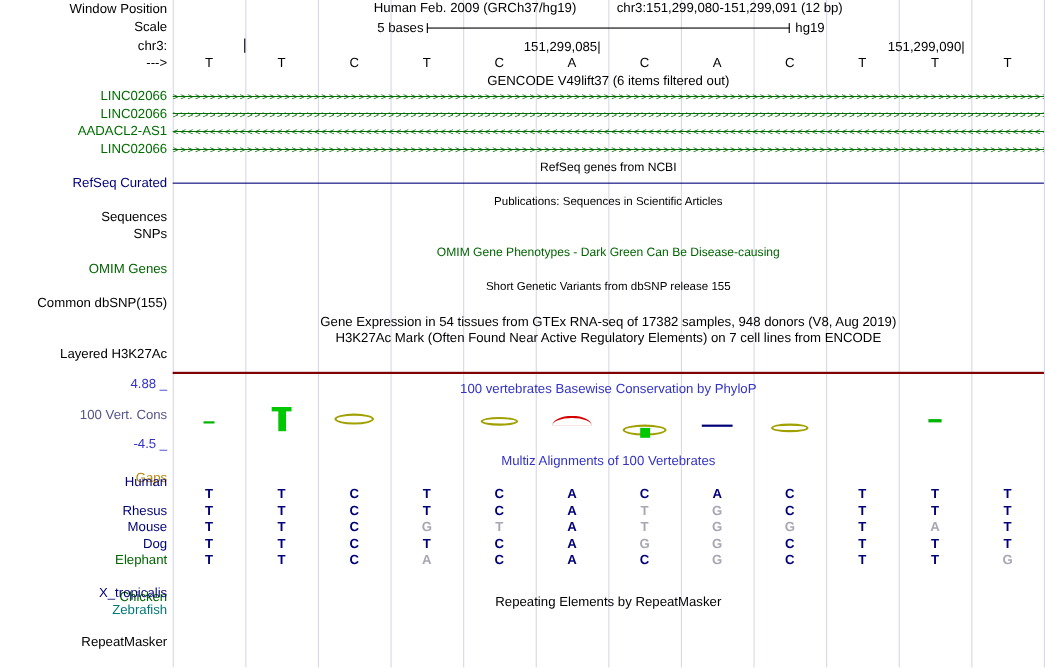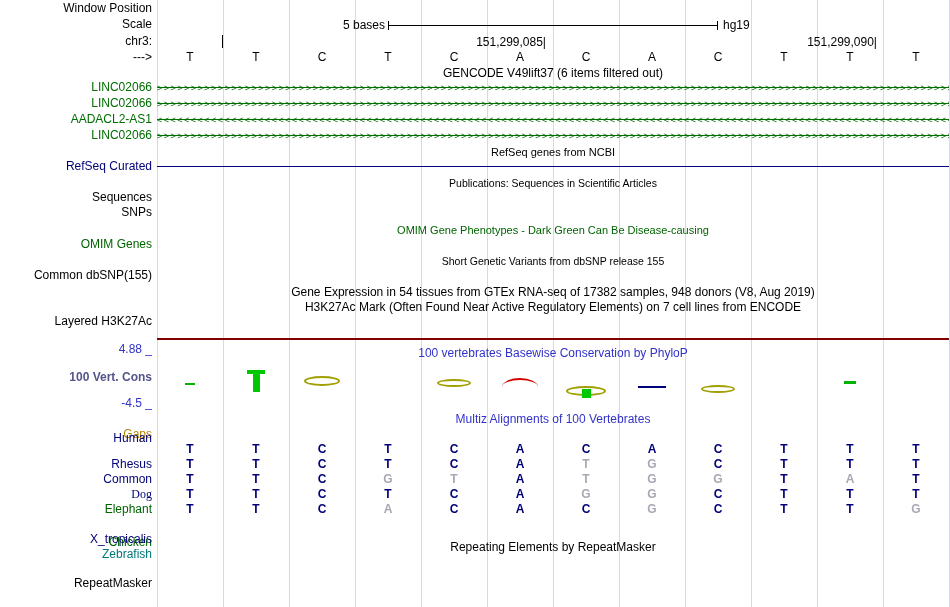--- a/index.html
+++ b/index.html
@@ -9,21 +9,21 @@
   .gridline { position: absolute; top: 0; width: 1px; height: 607px; background: #d8d8e8; }
   .abs { position: absolute; white-space: nowrap; }
   .lbl { position: absolute; right: 798px; font-size: 12px; line-height: 13px; white-space: nowrap; color: #000; text-align: right; }
   .ctitle { position: absolute; left: 157px; width: 792px; text-align: center; font-size: 12px; line-height: 13px; color: #000; }
   .sm11 { font-size: 11px; }
   .sm10 { font-size: 10.5px; }
   .navy { color: #000078; }
   .green { color: #006e00; }
   .dgreen { color: #006400; }
   .blue { color: #3232c8; }
-  .slate { color: #55558c; font-weight: bold; }
+  .slate { color: #55558c; }
   .tan { color: #b8860b; }
   .rbase { position: absolute; width: 66px; text-align: center; font-size: 12px; color: #000; }
   .alnbase { position: absolute; width: 66px; text-align: center; font-size: 12px; font-weight: bold; }
   .generow { position: absolute; left: 157px; width: 792px; height: 10px; overflow: hidden;
              font-size: 9px; line-height: 10px; letter-spacing: 1.5px; white-space: nowrap; }
   .tick { position: absolute; width: 1px; background: #000; }
   .cmark { position: absolute; }
   .trackline { position: absolute; left: 157px; width: 792px; }
 </style>
 </head>
@@ -37,20 +37,25 @@
     <div class="gridline" style="left: 685px;"></div>
     <div class="gridline" style="left: 619px;"></div>
     <div class="gridline" style="left: 553px;"></div>
     <div class="gridline" style="left: 487px;"></div>
     <div class="gridline" style="left: 421px;"></div>
     <div class="gridline" style="left: 355px;"></div>
     <div class="gridline" style="left: 289px;"></div>
     <div class="gridline" style="left: 223px;"></div>
     <div class="gridline" style="left: 157px;"></div>
 
+  <div class="ctitle" style="top:1px">
+    <span>Human Feb. 2009 (GRCh37/hg19)</span>
+    <span style="display:inline-block;width:30px"></span>
+    <span>chr3:151,299,080-151,299,091 (12 bp)</span>
+  </div>
 
   <span class="abs" style="top:18px;right:565px;font-size:12px">5 bases</span>
   <div class="abs" style="left:388px;top:25px;width:330px;height:1px;background:#000"></div>
   <div class="tick" style="left:388px;top:21px;height:9px"></div>
   <div class="tick" style="left:717px;top:21px;height:9px"></div>
   <span class="abs" style="top:18px;left:723px;font-size:12px">hg19</span>
 
   <span class="abs" style="top:35px;right:404px;font-size:12px">151,299,085|</span>
   <span class="abs" style="top:35px;right:73px;font-size:12px">151,299,090|</span>
   <div class="tick" style="left:222px;top:35px;height:13px"></div>
@@ -136,34 +141,34 @@
     <div class="alnbase" style="left: 289px; top: 457px; color: rgb(0, 0, 120);">C</div>
     <div class="alnbase" style="left: 355px; top: 457px; color: rgb(0, 0, 120);">T</div>
     <div class="alnbase" style="left: 421px; top: 457px; color: rgb(0, 0, 120);">C</div>
     <div class="alnbase" style="left: 487px; top: 457px; color: rgb(0, 0, 120);">A</div>
     <div class="alnbase" style="left: 553px; top: 457px; color: rgb(168, 168, 180);">T</div>
     <div class="alnbase" style="left: 619px; top: 457px; color: rgb(168, 168, 180);">G</div>
     <div class="alnbase" style="left: 685px; top: 457px; color: rgb(0, 0, 120);">C</div>
     <div class="alnbase" style="left: 751px; top: 457px; color: rgb(0, 0, 120);">T</div>
     <div class="alnbase" style="left: 817px; top: 457px; color: rgb(0, 0, 120);">T</div>
     <div class="alnbase" style="left: 883px; top: 457px; color: rgb(0, 0, 120);">T</div>
-    <div class="lbl" style="top: 473px; color: rgb(0, 0, 120);">Common</div>
+    <div class="lbl" style="top: 473px; color: rgb(0, 0, 120);">Mouse</div>
     <div class="alnbase" style="left: 157px; top: 472px; color: rgb(0, 0, 120);">T</div>
     <div class="alnbase" style="left: 223px; top: 472px; color: rgb(0, 0, 120);">T</div>
     <div class="alnbase" style="left: 289px; top: 472px; color: rgb(0, 0, 120);">C</div>
     <div class="alnbase" style="left: 355px; top: 472px; color: rgb(168, 168, 180);">G</div>
     <div class="alnbase" style="left: 421px; top: 472px; color: rgb(168, 168, 180);">T</div>
     <div class="alnbase" style="left: 487px; top: 472px; color: rgb(0, 0, 120);">A</div>
     <div class="alnbase" style="left: 553px; top: 472px; color: rgb(168, 168, 180);">T</div>
     <div class="alnbase" style="left: 619px; top: 472px; color: rgb(168, 168, 180);">G</div>
     <div class="alnbase" style="left: 685px; top: 472px; color: rgb(168, 168, 180);">G</div>
     <div class="alnbase" style="left: 751px; top: 472px; color: rgb(0, 0, 120);">T</div>
     <div class="alnbase" style="left: 817px; top: 472px; color: rgb(168, 168, 180);">A</div>
     <div class="alnbase" style="left: 883px; top: 472px; color: rgb(0, 0, 120);">T</div>
-    <div class="lbl" style="top: 488px; color: rgb(0, 0, 120); font-family: Liberation Serif, serif;">Dog</div>
+    <div class="lbl" style="top: 488px; color: rgb(0, 0, 120);">Dog</div>
     <div class="alnbase" style="left: 157px; top: 487px; color: rgb(0, 0, 120);">T</div>
     <div class="alnbase" style="left: 223px; top: 487px; color: rgb(0, 0, 120);">T</div>
     <div class="alnbase" style="left: 289px; top: 487px; color: rgb(0, 0, 120);">C</div>
     <div class="alnbase" style="left: 355px; top: 487px; color: rgb(0, 0, 120);">T</div>
     <div class="alnbase" style="left: 421px; top: 487px; color: rgb(0, 0, 120);">C</div>
     <div class="alnbase" style="left: 487px; top: 487px; color: rgb(0, 0, 120);">A</div>
     <div class="alnbase" style="left: 553px; top: 487px; color: rgb(168, 168, 180);">G</div>
     <div class="alnbase" style="left: 619px; top: 487px; color: rgb(168, 168, 180);">G</div>
     <div class="alnbase" style="left: 685px; top: 487px; color: rgb(0, 0, 120);">C</div>
     <div class="alnbase" style="left: 751px; top: 487px; color: rgb(0, 0, 120);">T</div>

